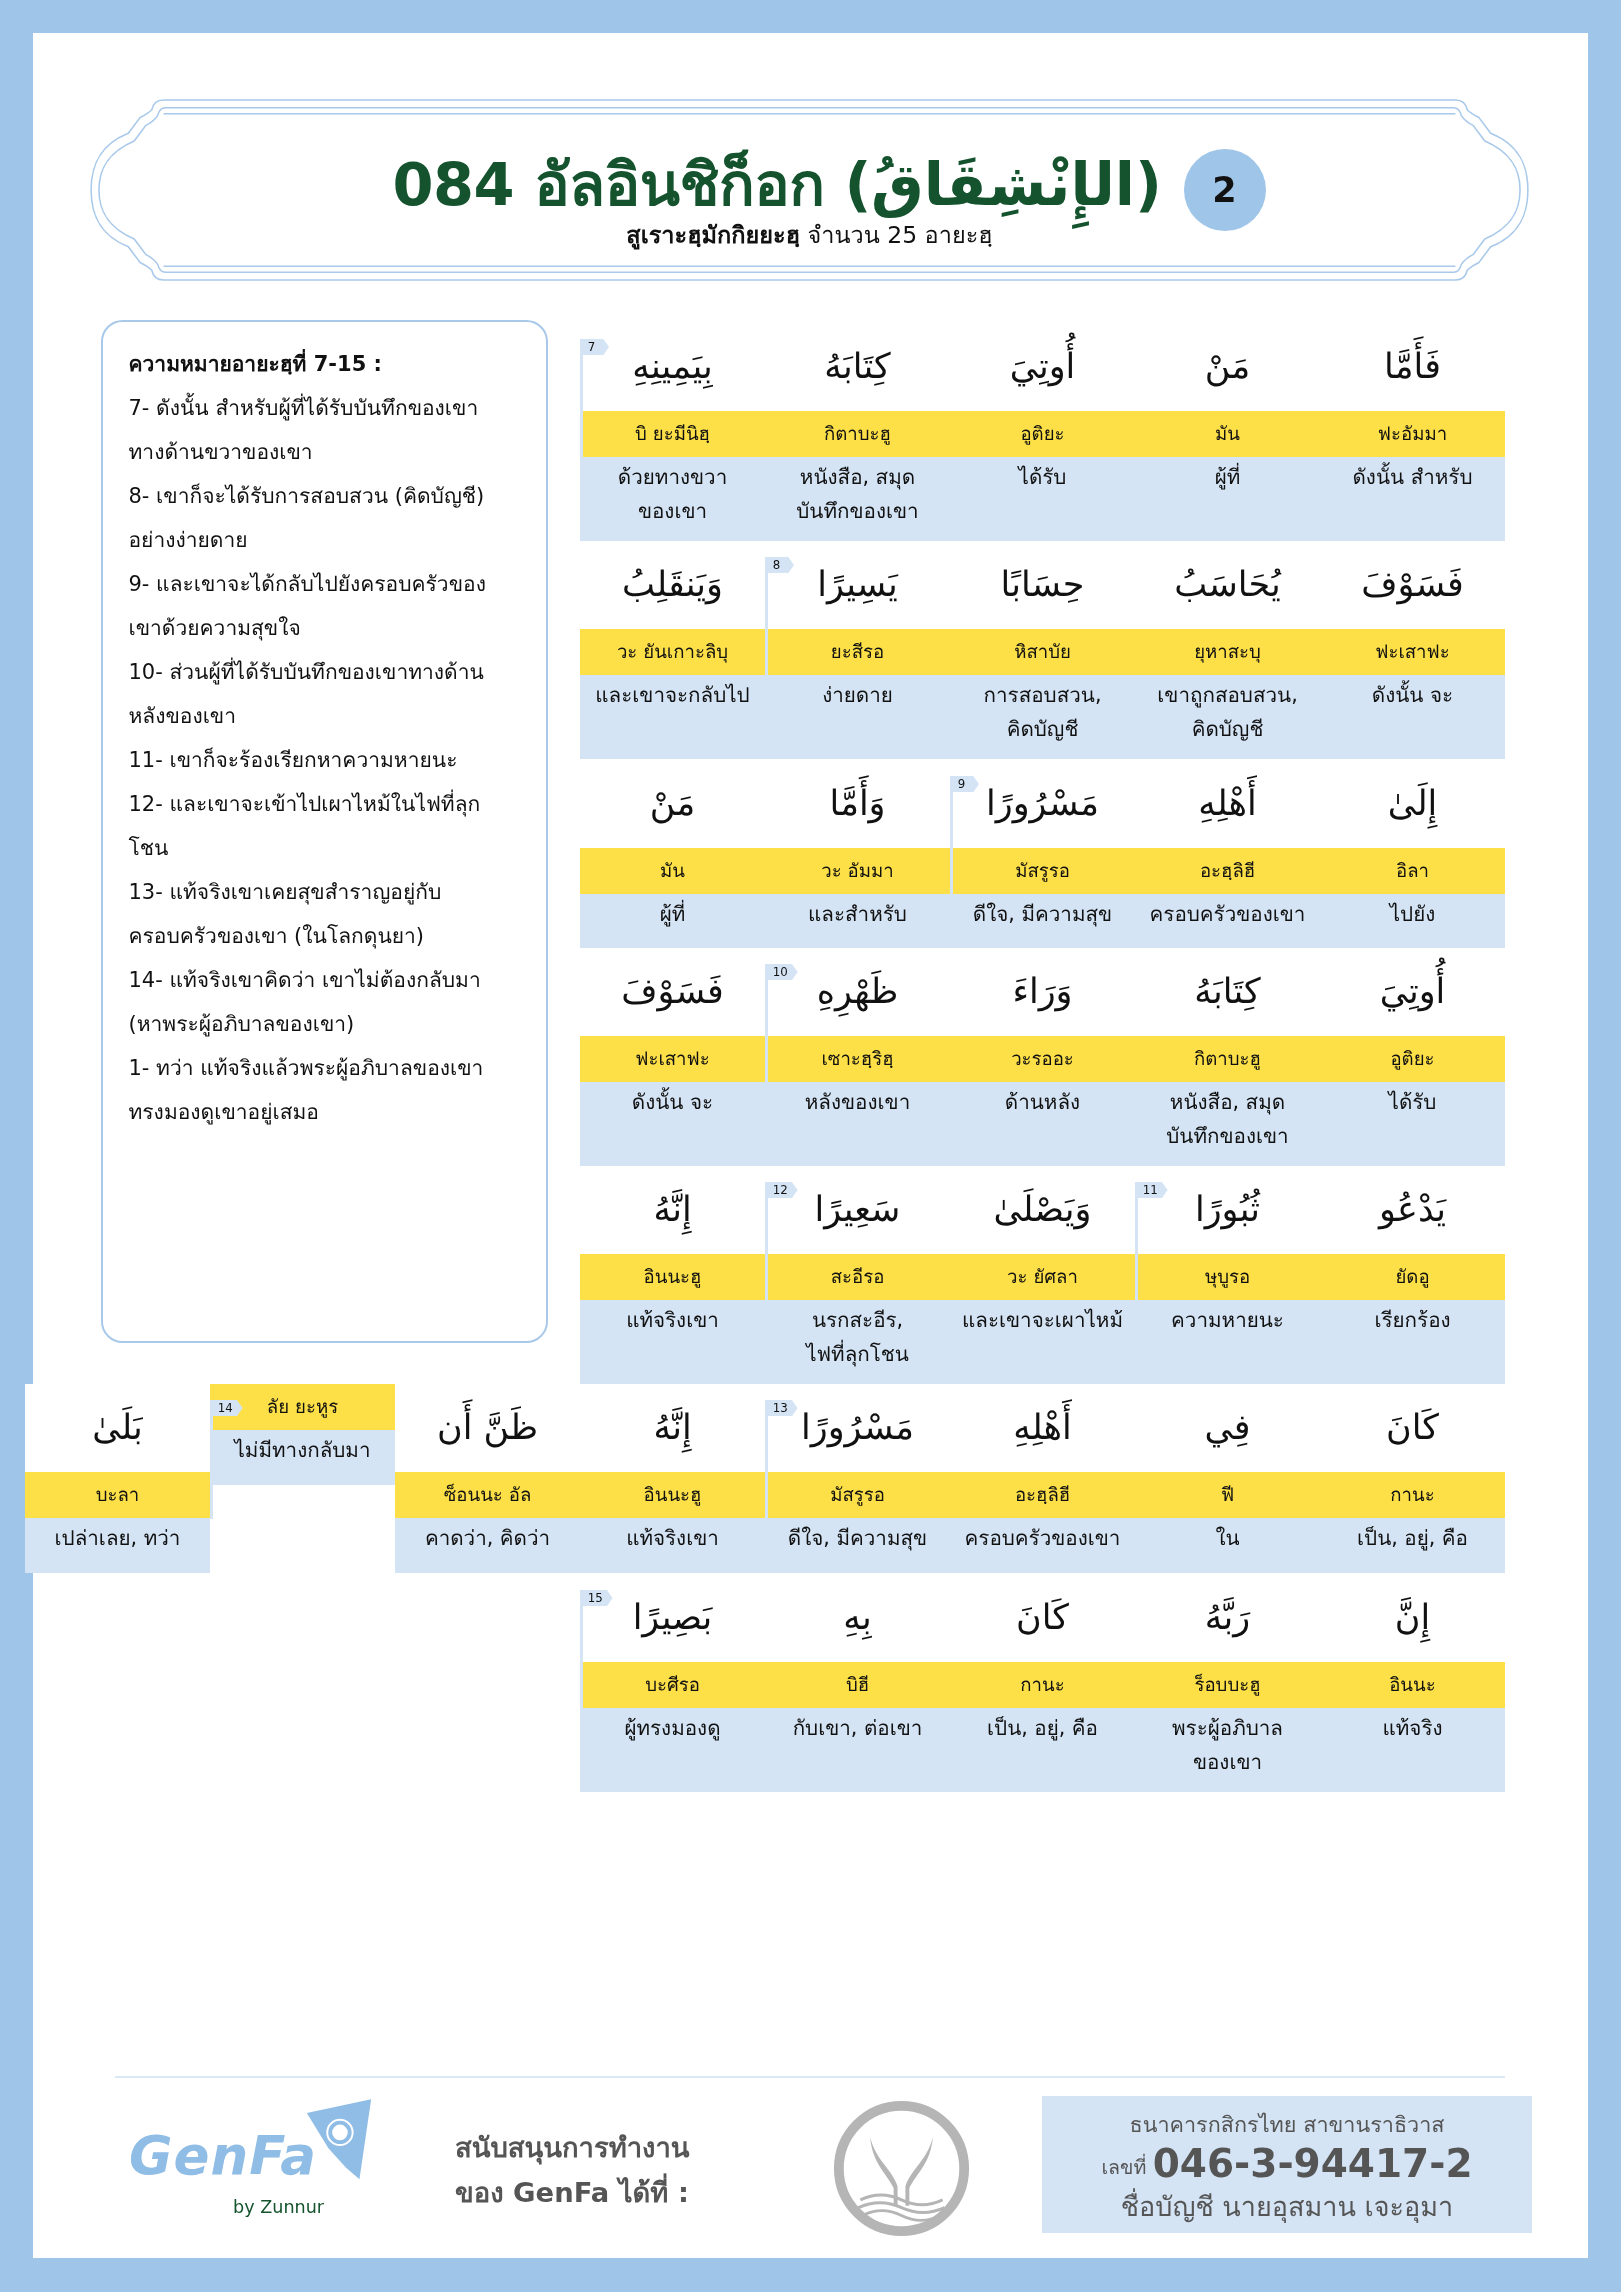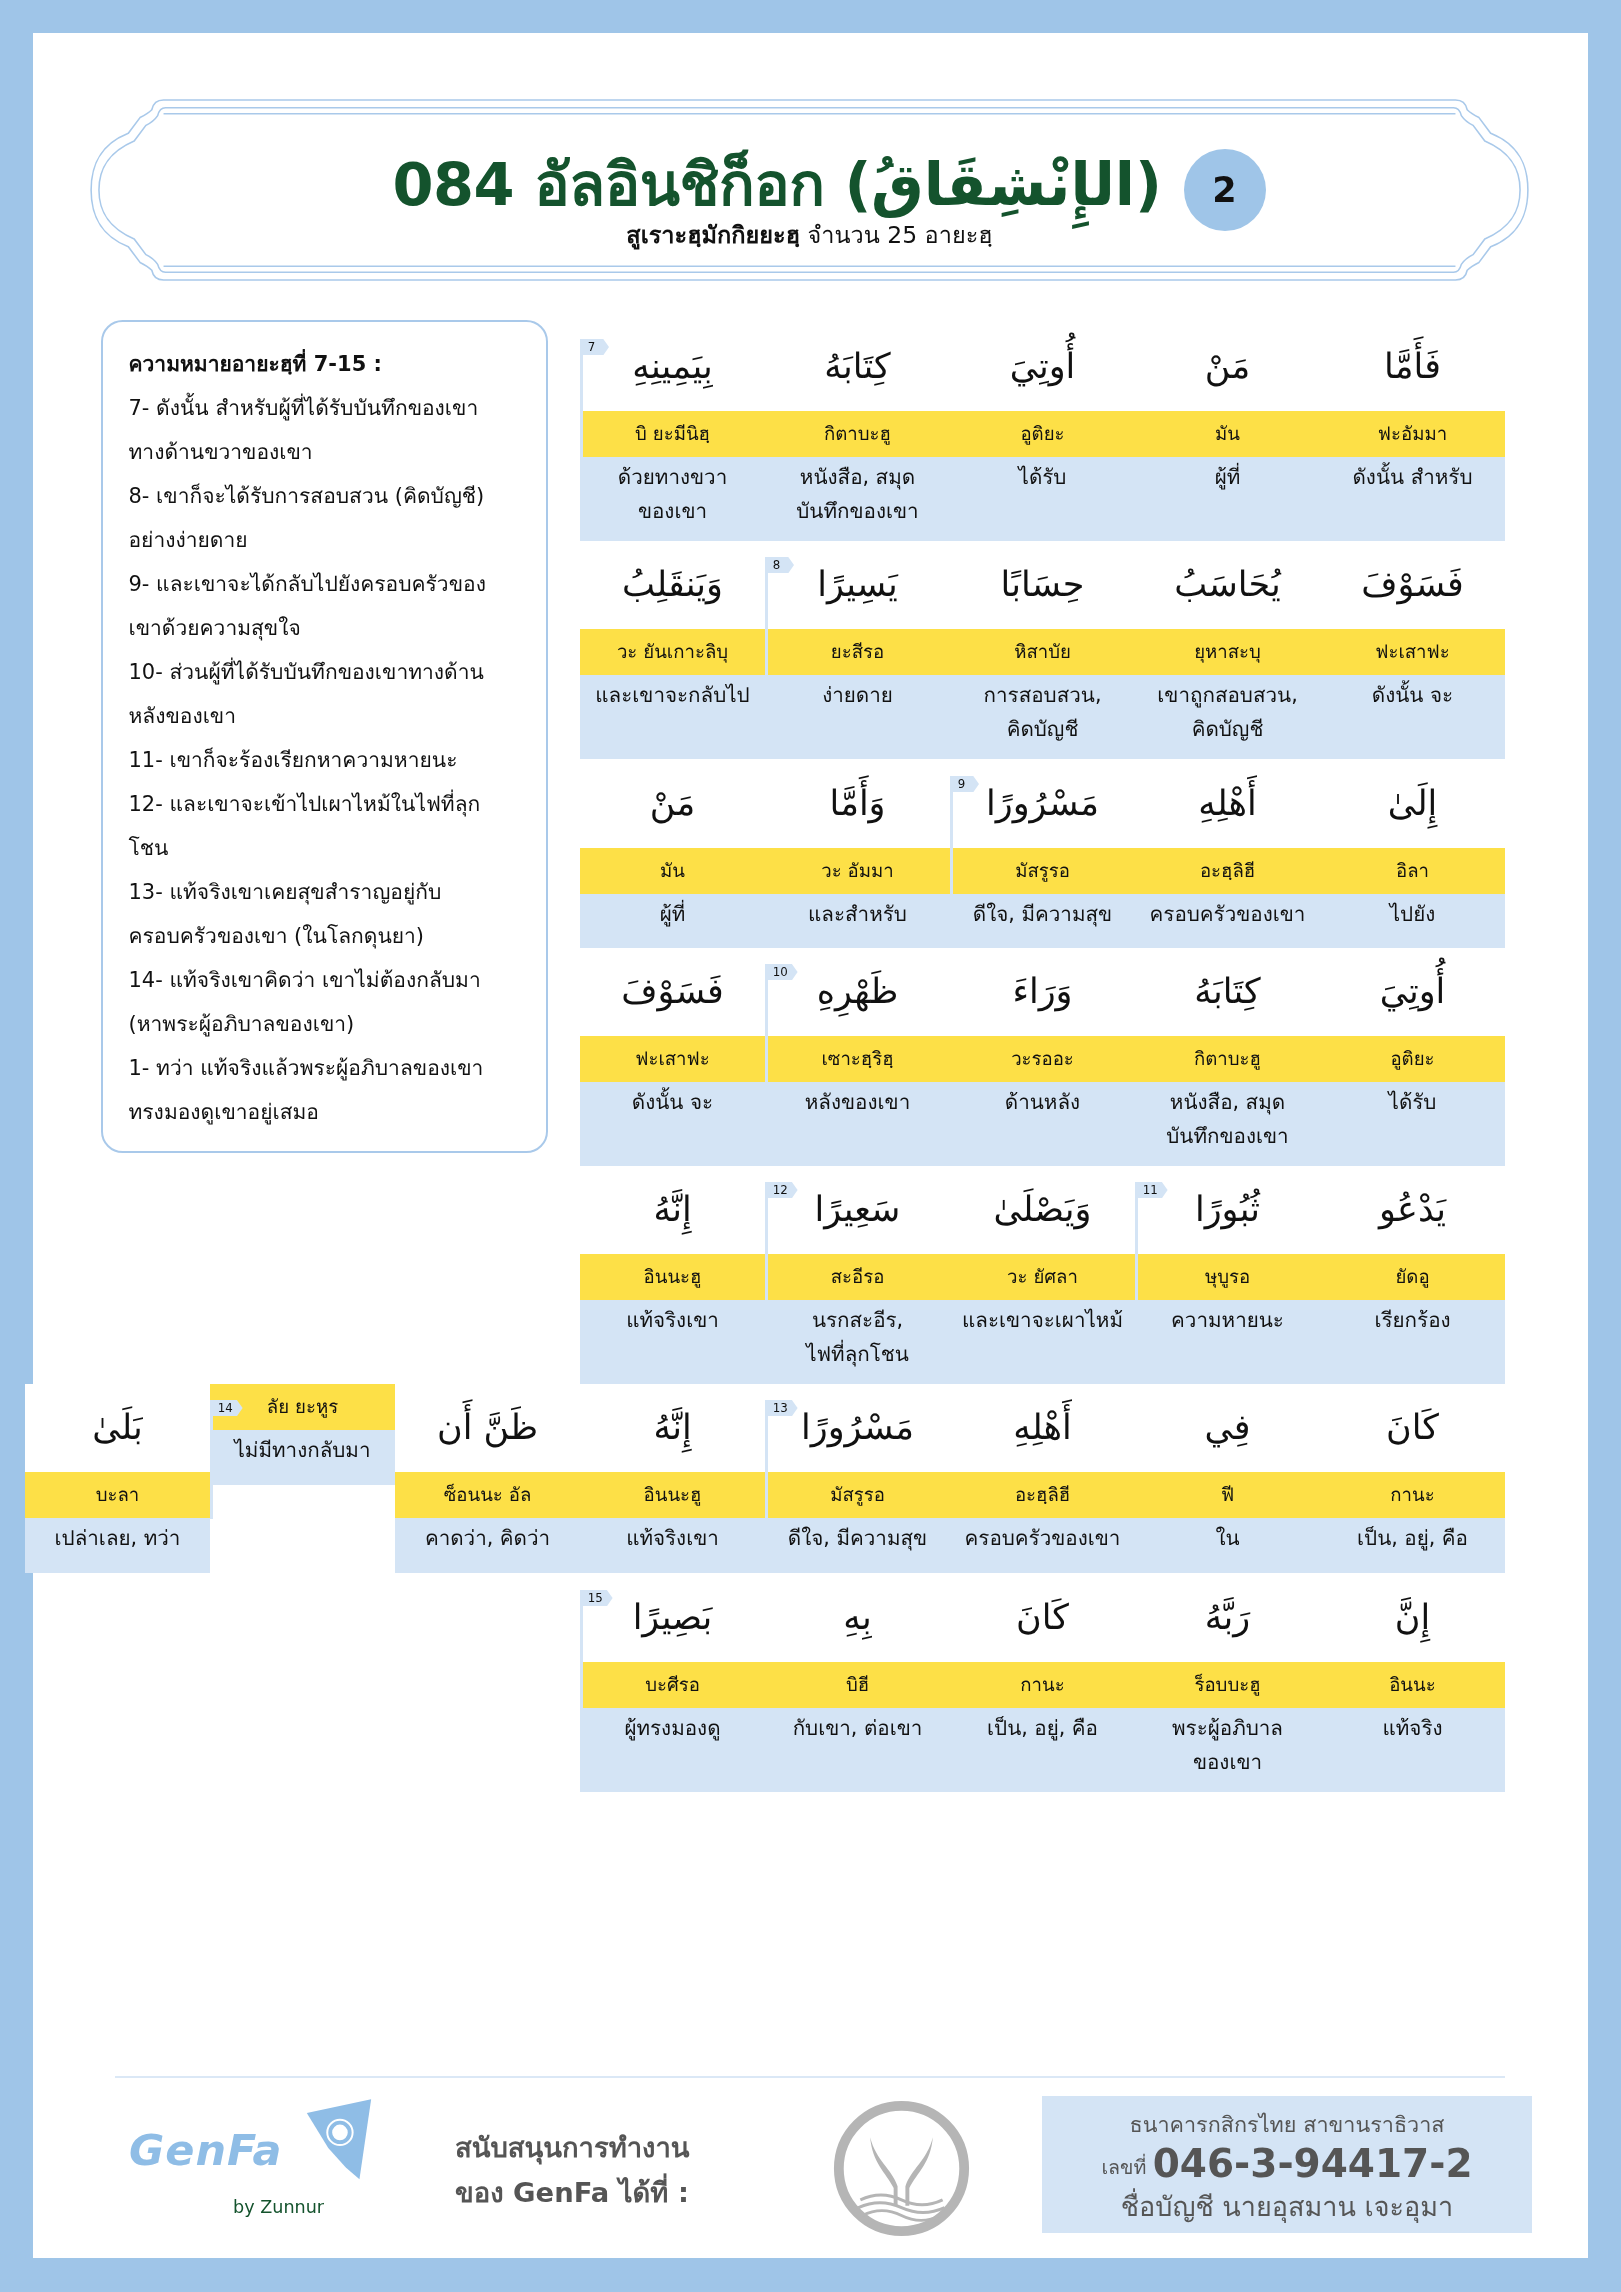--- a/index.html
+++ b/index.html
@@ -67,21 +67,21 @@
     font-family: "DejaVu Sans", sans-serif;
     font-size: 23.5px;
     color: #111;
   }
   .subtitle b { font-weight: bold; }
 
   
   .meaning-box {
     position: absolute;
     left: 101px; top: 320px;
-    width: 447px; height: 833px;
+    width: 447px; height: 1023px;
     border: 2px solid #a9c9ea;
     border-radius: 21.6px;
     padding: 19.6px 23.5px 19.6px 25.5px;
     font-family: "DejaVu Sans", sans-serif;
     font-size: 21px;
     line-height: 44px;
     color: #111;
   }
   .meaning-box .mb-title { font-weight: bold; font-size: 21px; }
   .meaning-box .mb-line { display: block; }
@@ -169,21 +169,21 @@
     position: absolute;
     left: 127px; top: 2099px;
     width: 245px; height: 127px;
   }
   .genfa-word {
     position: absolute;
     left: 2px; top: 25.5px;
     font-family: "DejaVu Sans", sans-serif;
     font-weight: bold;
     font-style: italic;
-    font-size: 43px;
+    font-size: 53px;
     color: #8fbde6;
     letter-spacing: 1px;
   }
   .genfa-by {
     position: absolute;
     left: 106px; top: 98px;
     font-family: "DejaVu Sans", sans-serif;
     font-size: 17.6px;
     color: #14532d;
   }

